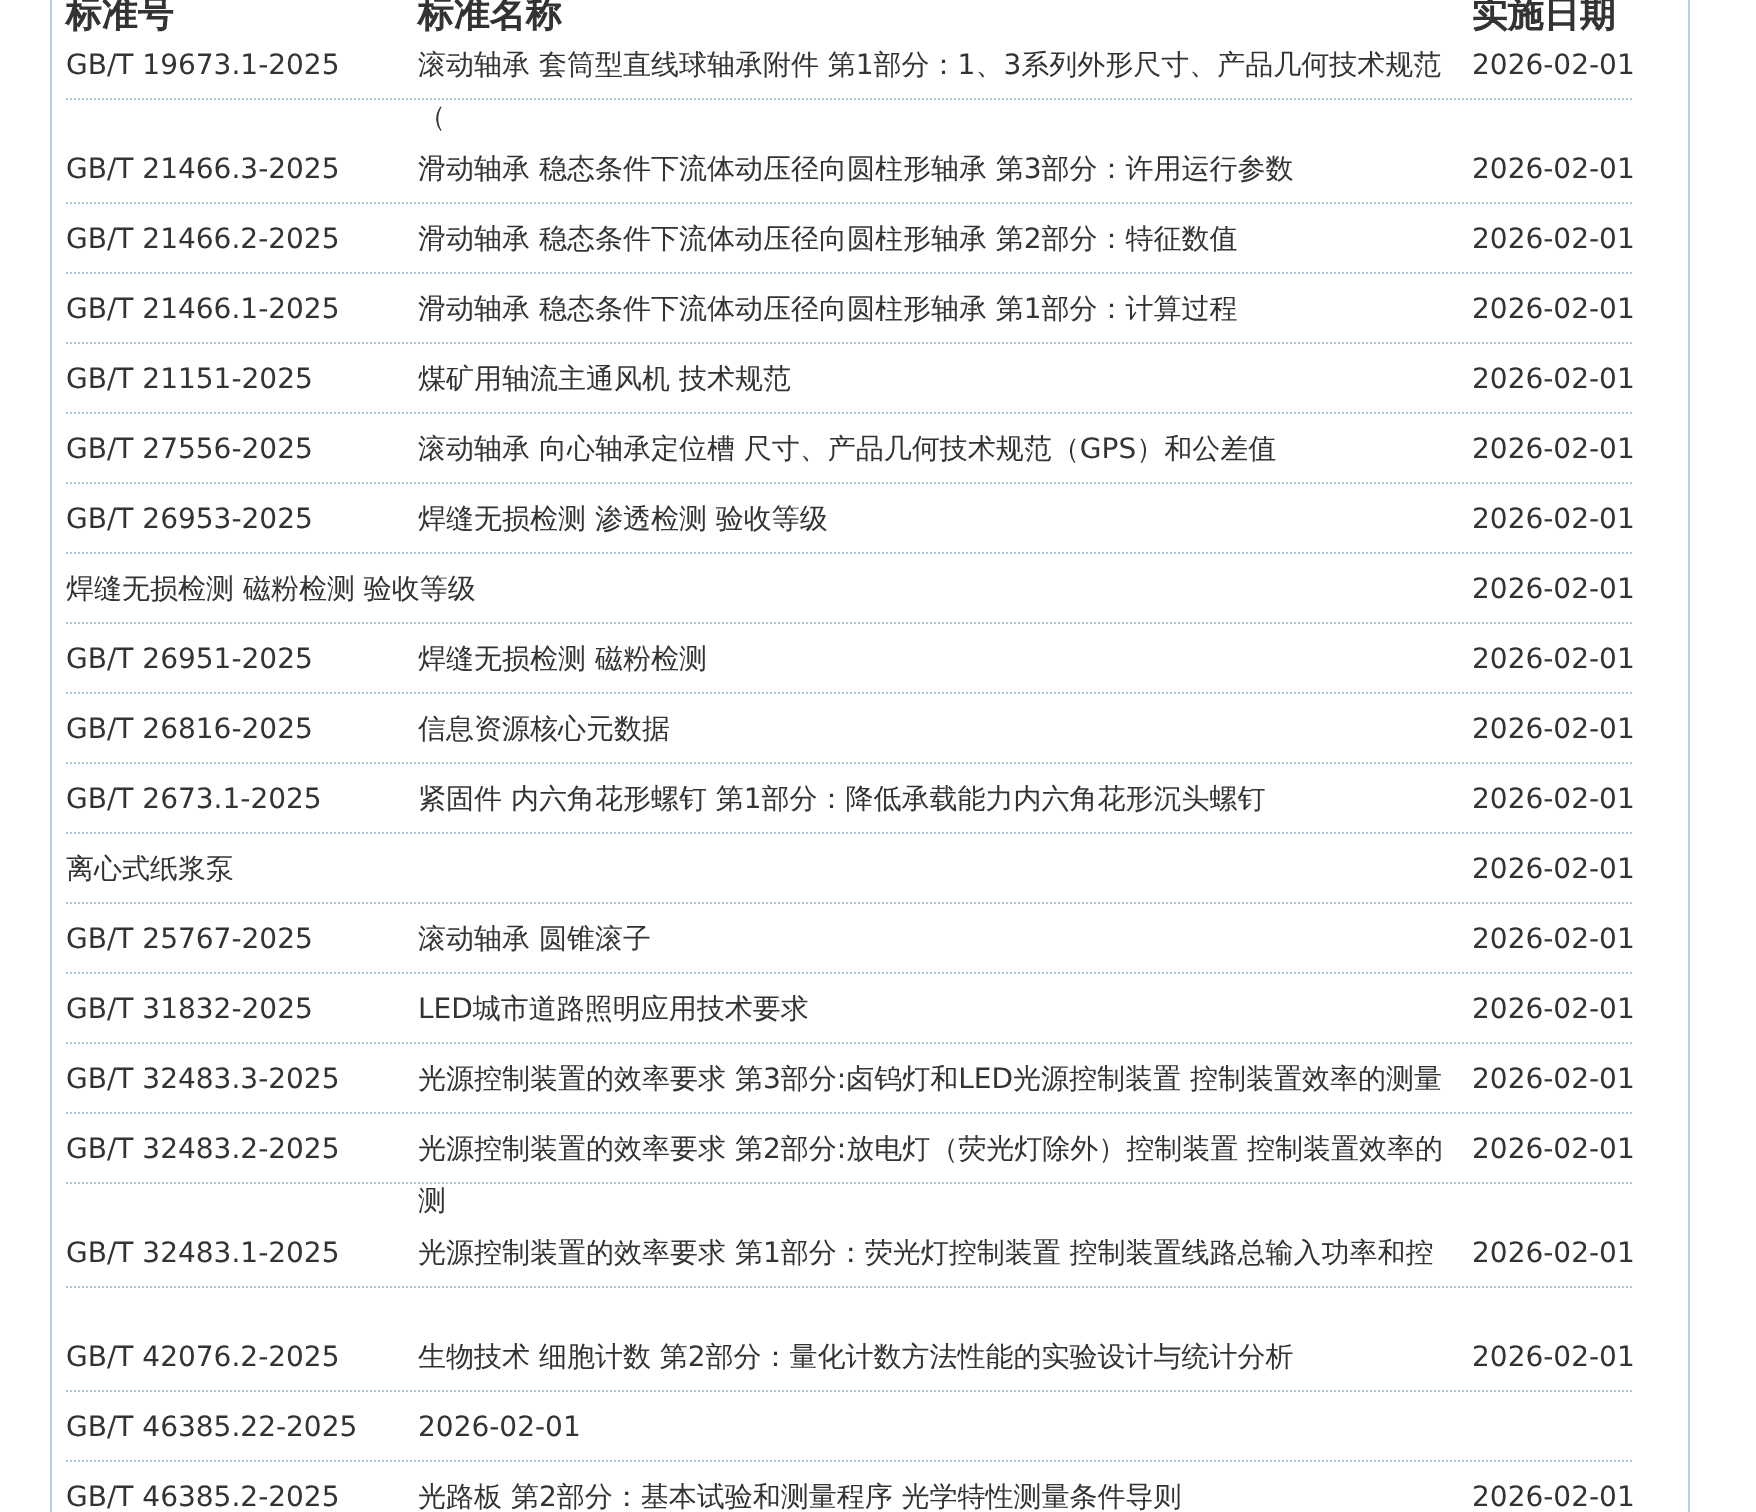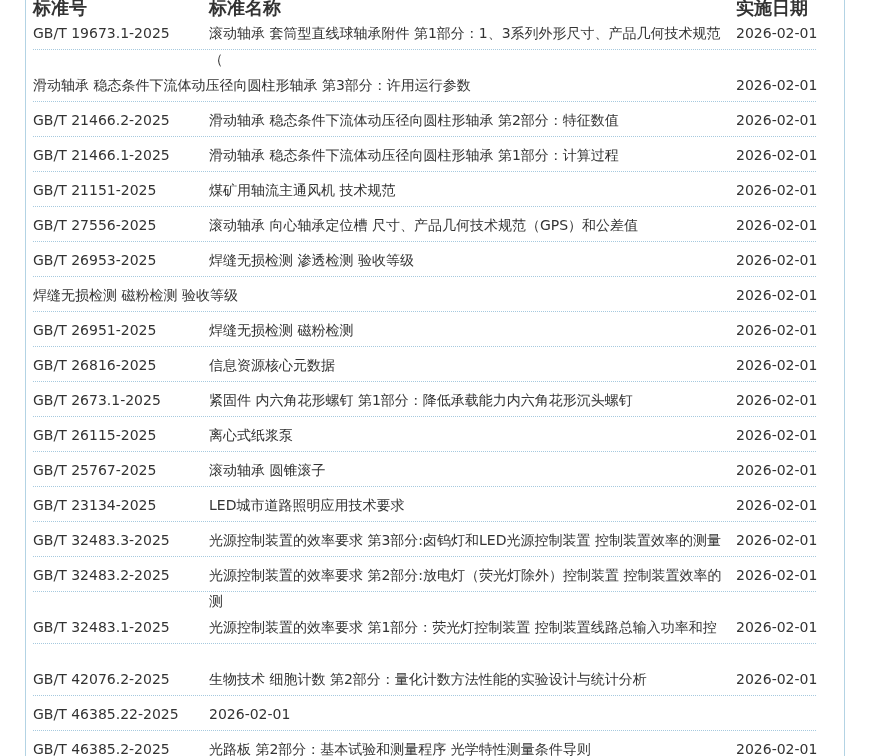--- a/index.html
+++ b/index.html
@@ -66,20 +66,21 @@
     <div class="sep"></div>
     <div class="cell num">GB/T 19673.1-2025</div>
     <div class="cell name">
           <div class="name-line">滚动轴承 套筒型直线球轴承附件 第1部分：1、3系列外形尺寸、产品几何技术规范</div>
           <div class="name-line">（</div>
         </div>
     <div class="cell date">2026-02-01</div>
   </div>
       <div class="row">
     <div class="sep"></div>
+    <div class="cell num">GB/T 21466.3-2025</div>
     <div class="cell name">
           <div class="name-line">滑动轴承 稳态条件下流体动压径向圆柱形轴承 第3部分：许用运行参数</div>
         </div>
     <div class="cell date">2026-02-01</div>
   </div>
       <div class="row">
     <div class="sep"></div>
     <div class="cell num">GB/T 21466.2-2025</div>
     <div class="cell name">
           <div class="name-line">滑动轴承 稳态条件下流体动压径向圆柱形轴承 第2部分：特征数值</div>
@@ -144,37 +145,36 @@
       <div class="row">
     <div class="sep"></div>
     <div class="cell num">GB/T 2673.1-2025</div>
     <div class="cell name">
           <div class="name-line">紧固件 内六角花形螺钉 第1部分：降低承载能力内六角花形沉头螺钉</div>
         </div>
     <div class="cell date">2026-02-01</div>
   </div>
       <div class="row">
     <div class="sep"></div>
-    <div class="cell num">GB/T 26115-2025</div>
     <div class="cell name">
           <div class="name-line">离心式纸浆泵</div>
         </div>
     <div class="cell date">2026-02-01</div>
   </div>
       <div class="row">
     <div class="sep"></div>
     <div class="cell num">GB/T 25767-2025</div>
     <div class="cell name">
           <div class="name-line">滚动轴承 圆锥滚子</div>
         </div>
     <div class="cell date">2026-02-01</div>
   </div>
       <div class="row">
     <div class="sep"></div>
-    <div class="cell num">GB/T 23134-2025</div>
+    <div class="cell num">GB/T 31832-2025</div>
     <div class="cell name">
           <div class="name-line">LED城市道路照明应用技术要求</div>
         </div>
     <div class="cell date">2026-02-01</div>
   </div>
       <div class="row">
     <div class="sep"></div>
     <div class="cell num">GB/T 32483.3-2025</div>
     <div class="cell name">
           <div class="name-line">光源控制装置的效率要求 第3部分:卤钨灯和LED光源控制装置 控制装置效率的测量</div>

